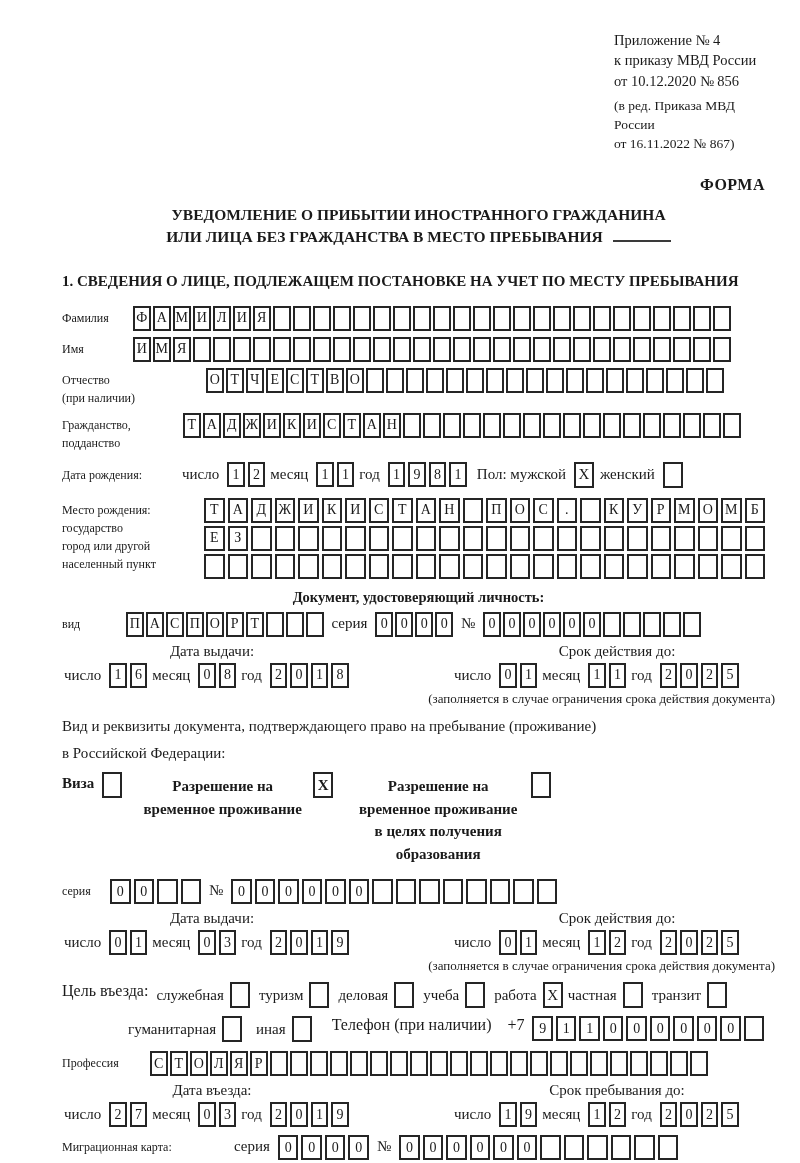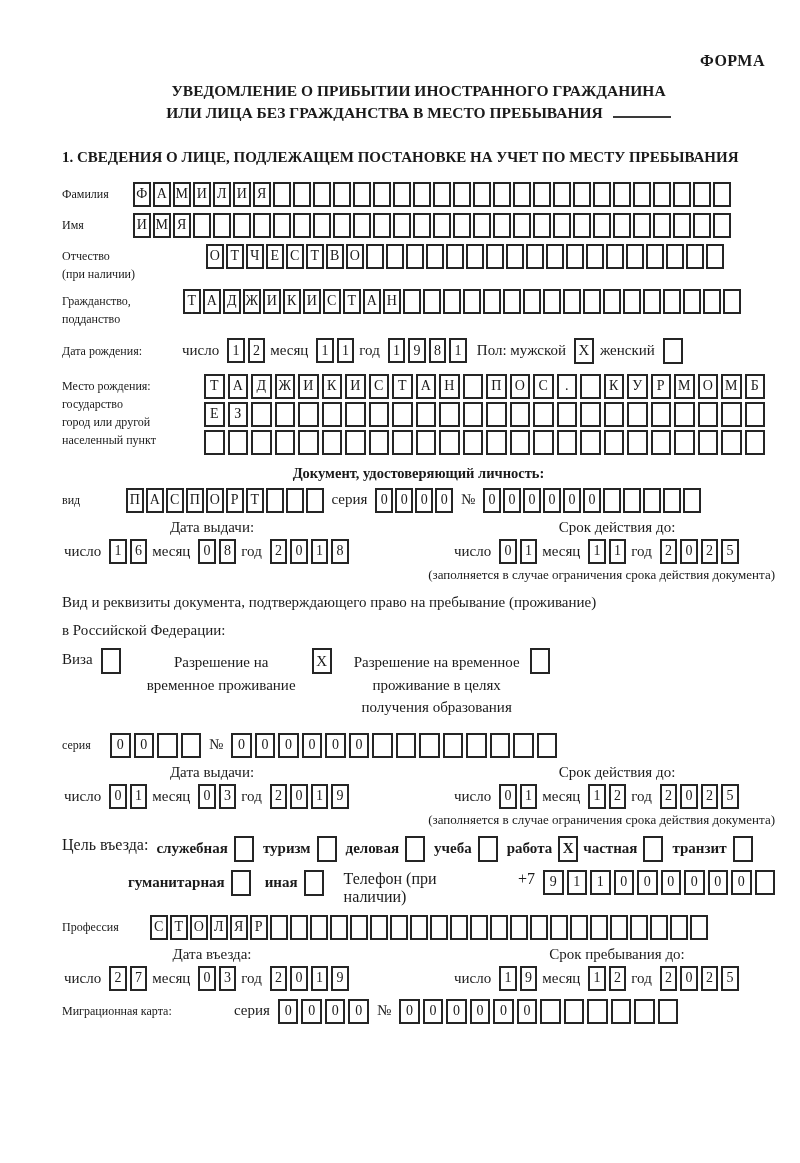--- a/index.html
+++ b/index.html
@@ -35,34 +35,43 @@
   .dhead{font-size:15px;text-align:center;margin-bottom:3px;}
   .dcol-l .dhead{width:300px;}
   .dcol-r .dhead{width:330px;}
   .dnote{font-size:13px;text-align:right;margin-top:3px;}
 
   .doc-head{font-weight:bold;font-size:14.5px;text-align:center;margin:10px 0 6px 0;}
   .mini-lbl{font-size:15px;margin:0 8px;padding-top:3px;}
 
   .body-text{font-size:15px;line-height:1.85;margin:6px 0 2px 0;}
 
-  .permits{display:flex;align-items:flex-start;margin:4px 0 14px 0;}
+  .permits{display:flex;align-items:flex-start;margin:4px 0 14px 0;font-weight:bold;}
   .permit-item{display:flex;align-items:flex-start;gap:8px;}
   .plabel{font-size:15px;padding-top:3px;}
   .plabel.multi{text-align:center;line-height:1.5;}
 
   .opts{display:flex;align-items:flex-start;flex-wrap:nowrap;}
-  .opt{display:flex;align-items:center;gap:6px;margin-right:9px;font-weight:bold;}
+  .opt{display:flex;align-items:center;gap:6px;margin-right:9px;}
   .opt .olabel{font-size:15px;}
 </style>
 </head>
 <body>
 
 <div class="page">
 
+  <div class="appendix">
+    <div>Приложение № 4</div>
+    <div>к приказу МВД России</div>
+    <div>от 10.12.2020 № 856</div>
+    <div class="rev">
+      <div>(в ред. Приказа МВД России</div>
+      <div>от 16.11.2022 № 867)</div>
+    </div>
+  </div>
 
   <div class="form-word">ФОРМА</div>
 
   <div class="title">
     <div>УВЕДОМЛЕНИЕ О ПРИБЫТИИ ИНОСТРАННОГО ГРАЖДАНИНА</div>
     <div><span>ИЛИ ЛИЦА БЕЗ ГРАЖДАНСТВА В МЕСТО ПРЕБЫВАНИЯ</span><span class="blank-line"></span></div>
   </div>
 
   <div class="sect">1. СВЕДЕНИЯ О ЛИЦЕ, ПОДЛЕЖАЩЕМ ПОСТАНОВКЕ НА УЧЕТ ПО МЕСТУ ПРЕБЫВАНИЯ</div>
 

